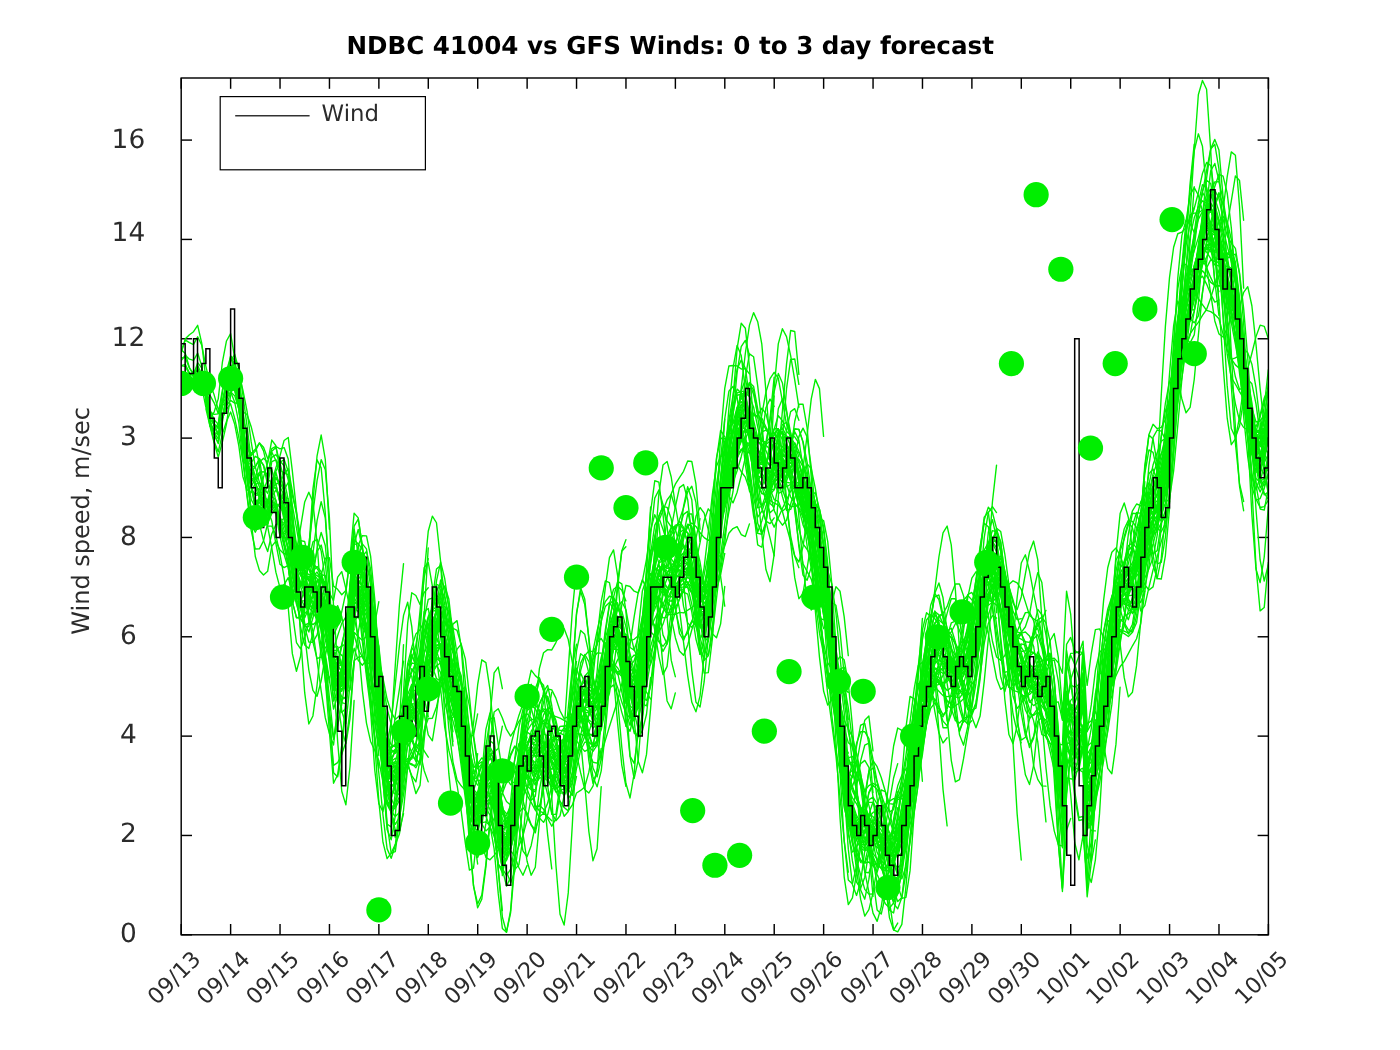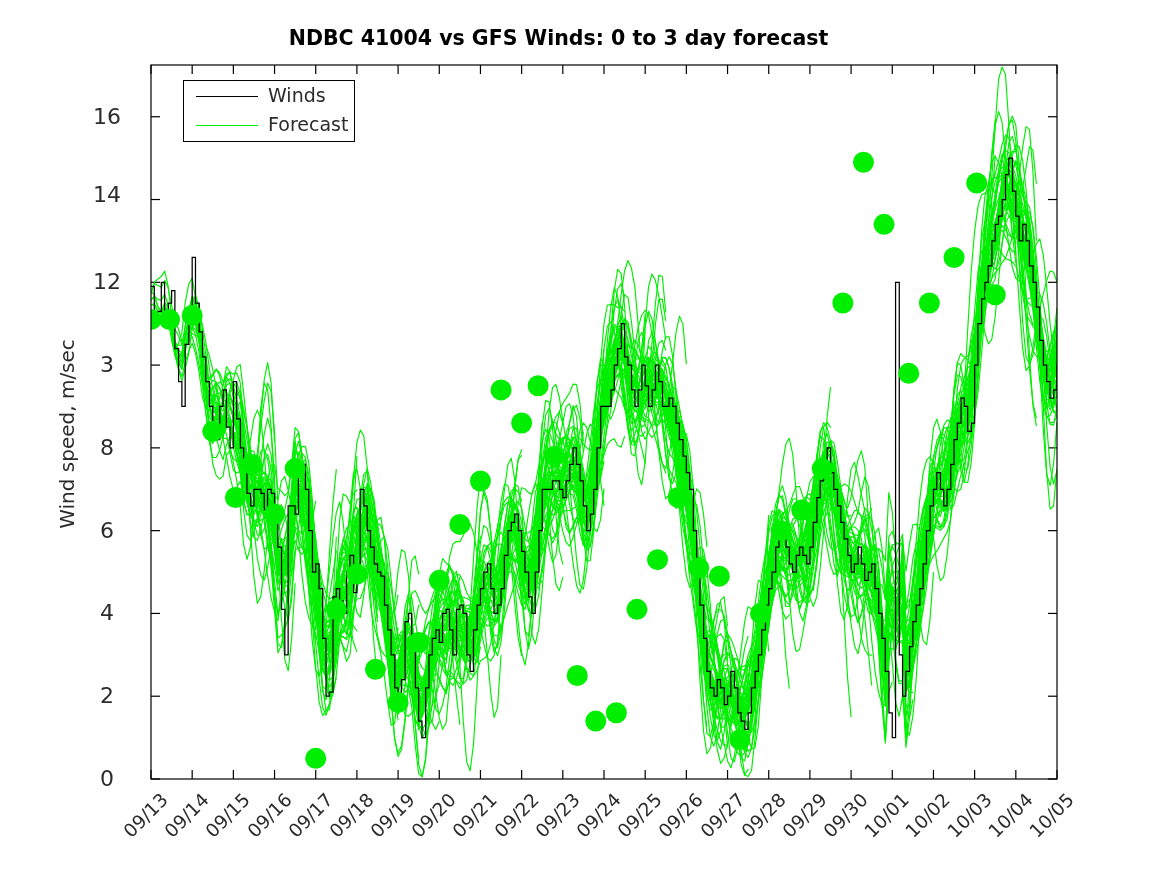--- a/index.html
+++ b/index.html
@@ -618,21 +618,17 @@
       <div class="tick-label-x" style="left: 838.273px; top: 789px; width: 60px;">10/01</div>
       <div class="tick-label-x" style="left: 879.455px; top: 789px; width: 60px;">10/02</div>
       <div class="tick-label-x" style="left: 920.636px; top: 789px; width: 60px;">10/03</div>
       <div class="tick-label-x" style="left: 961.818px; top: 789px; width: 60px;">10/04</div>
       <div class="tick-label-x" style="left: 1003px; top: 789px; width: 60px;">10/05</div>
     </div>
 
   <div id="legend-box">
     <div class="legend-row" style="top:0px;">
       <div class="legend-swatch" style="border-top-color: rgb(0, 0, 0); border-top-width: 1.6px;"></div>
-      <div class="legend-text">Winds</div>
-    </div>
-    <div class="legend-row" style="top:29px;">
-      <div class="legend-swatch" style="border-top-color: rgb(0, 238, 0); border-top-width: 1.6px;"></div>
-      <div class="legend-text">Forecast</div>
+      <div class="legend-text">Wind</div>
     </div>
   </div>
 
 </div>
 
 </body></html>

